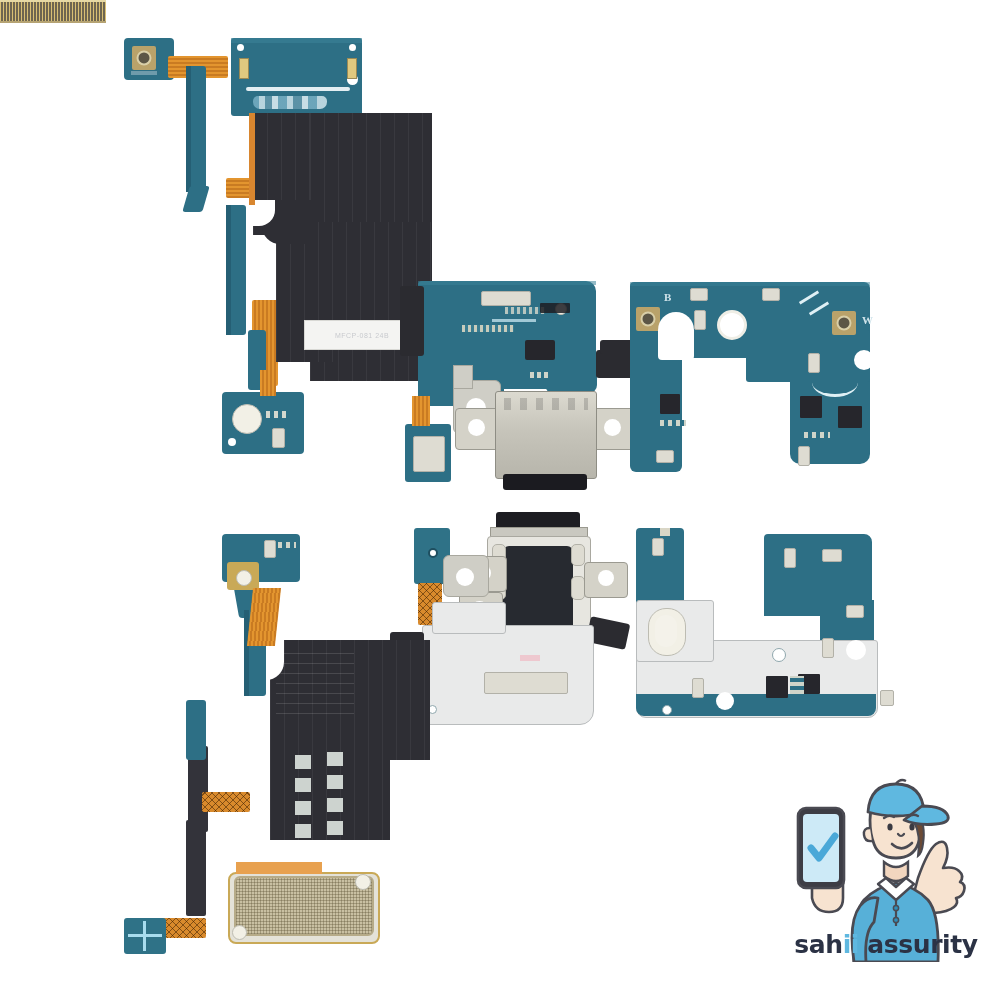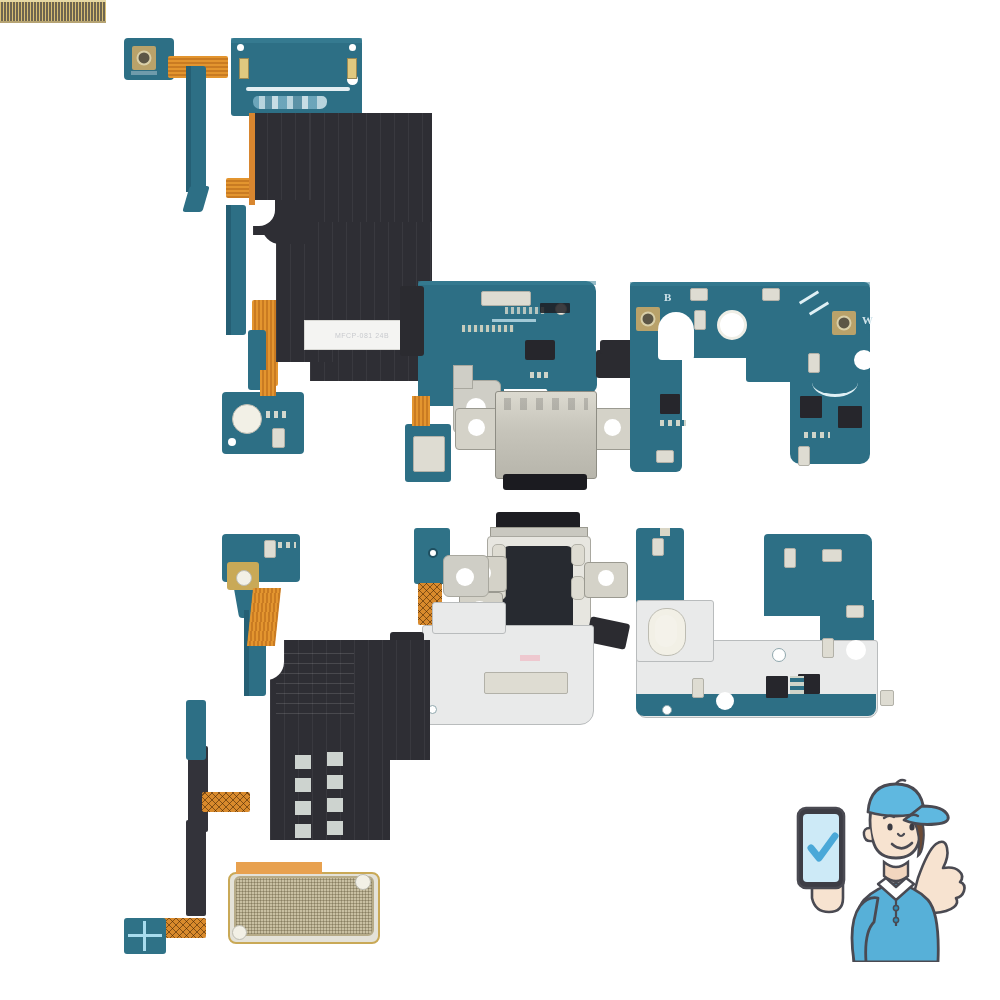--- a/index.html
+++ b/index.html
@@ -383,15 +383,16 @@
       <path d="M120 82 q10 9 20 -1" stroke="#4a4a52" stroke-width="2.6" fill="none" stroke-linecap="round"></path>
 
       <path d="M82 200 q-6 -40 6 -56 q8 -10 18 -8 l-4 24 q-10 10 -8 40 z" fill="#57b0d8" stroke="#4a4a52" stroke-width="2.8" stroke-linejoin="round"></path>
 
       <path d="M40 122 q-6 -12 2 -16 q8 -3 12 6 q2 -14 11 -12 q8 2 6 14 l0 22 q0 14 -14 14 q-14 0 -17 -14 z" fill="#f7e3d0" stroke="#4a4a52" stroke-width="2.6" stroke-linejoin="round"></path>
 
       <rect x="26" y="46" width="46" height="80" rx="8" fill="#3d3d45" stroke="#4a4a52" stroke-width="2.6"></rect>
       <rect x="31" y="52" width="36" height="68" rx="4" fill="#cdeaf7"></rect>
       <path d="M39 86 l8 10 l16 -22" stroke="#4aa8d8" stroke-width="7" fill="none" stroke-linecap="round" stroke-linejoin="round"></path>
     </svg>
+    <div class="logo-text"><span>sah</span><span class="hl">ii</span><span> assurity</span></div>
   </div>
 
 </div>
 
 </body></html>

